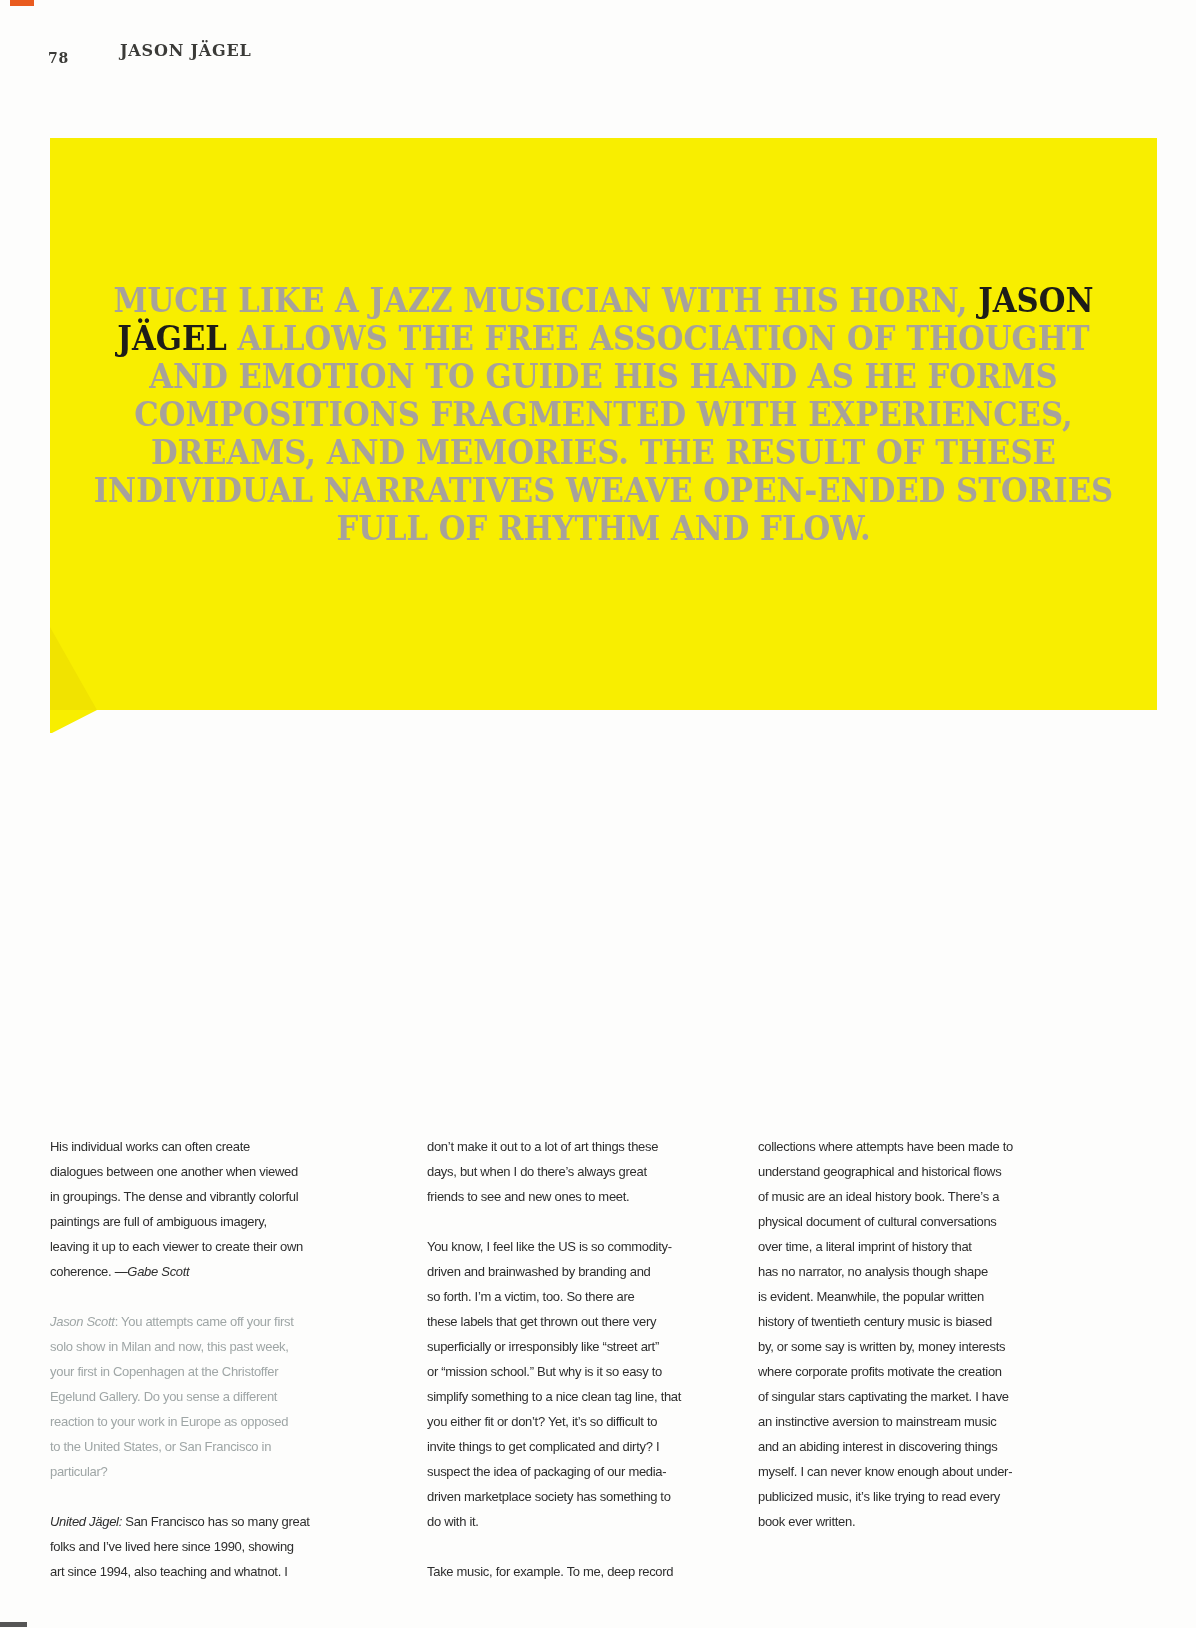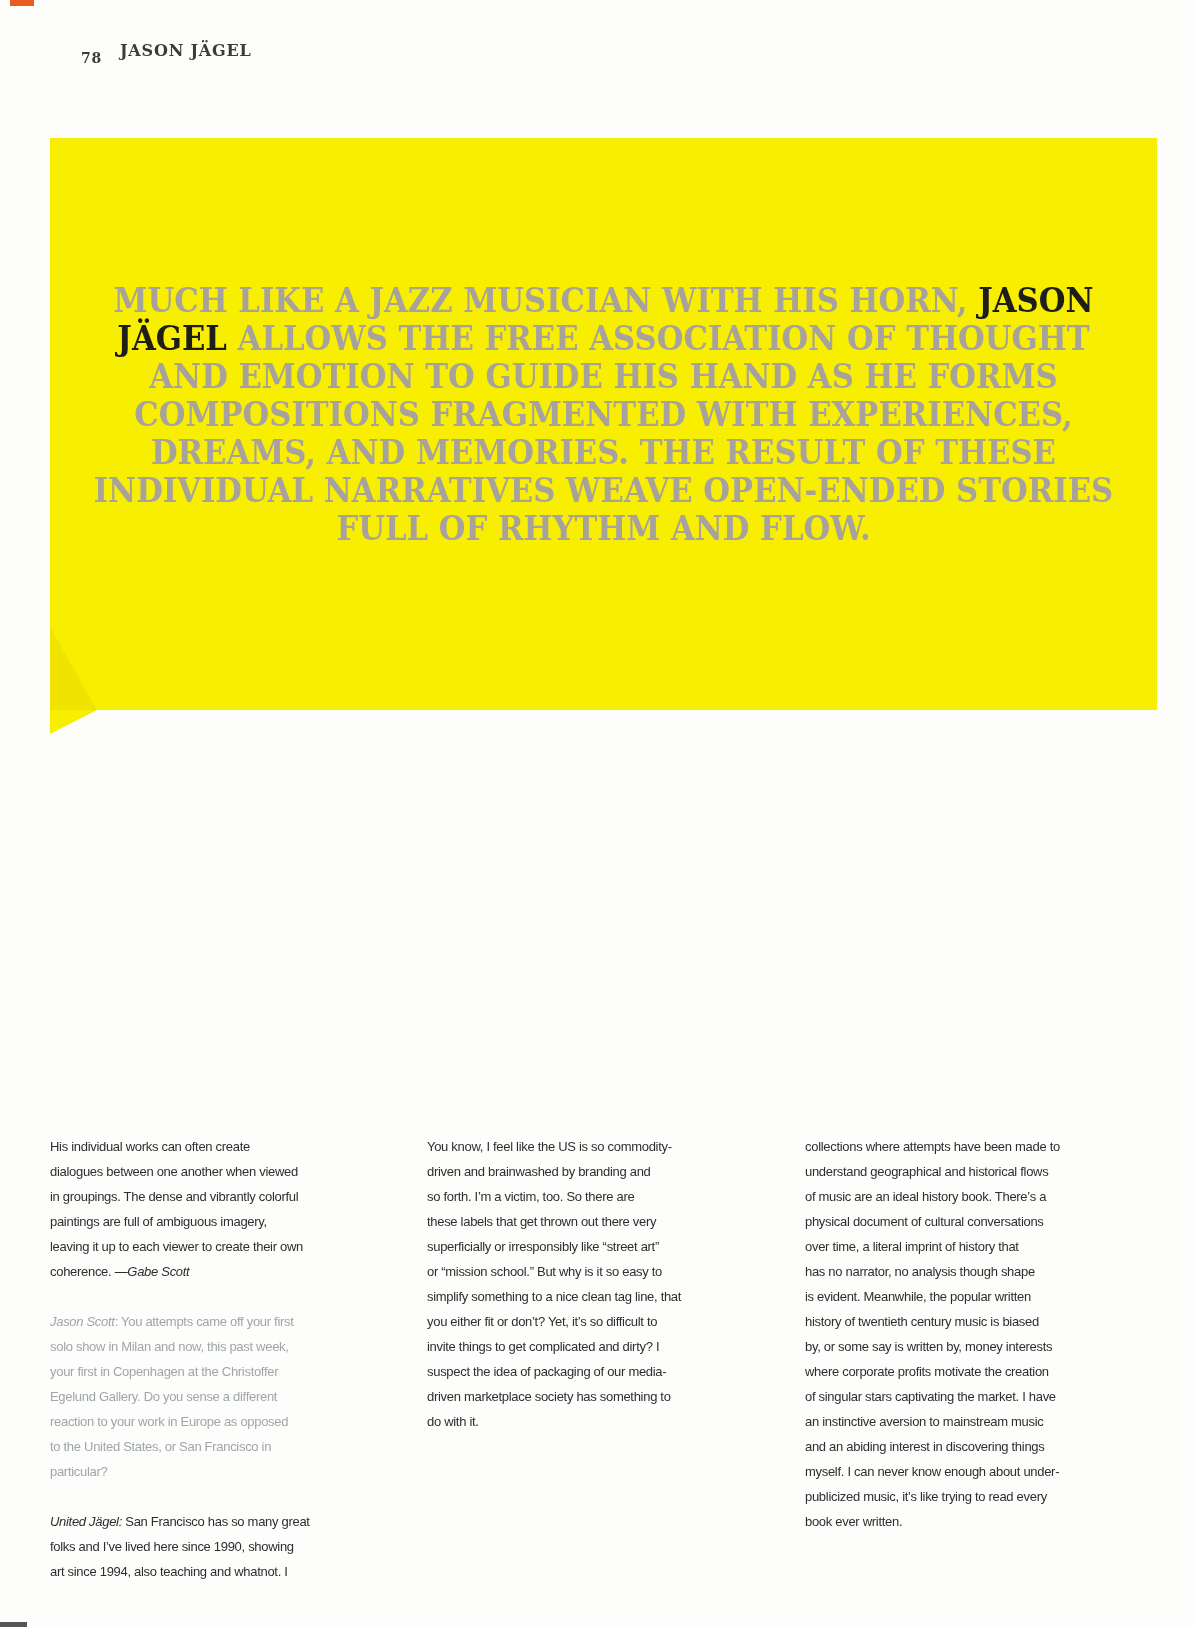--- a/index.html
+++ b/index.html
@@ -22,21 +22,20 @@
     background:var(--page_bg);
     overflow:hidden;
     font-family:"Liberation Sans", sans-serif;
   }
   
   .hdr-num{
     position:absolute; left:48px; top:50px;
     font-family:"DejaVu Serif", serif;
     font-weight:700; font-size:14px; letter-spacing:.8px;
     color:var(--header_text);
-    margin-left:33px;
   }
   .hdr-title{
     position:absolute; left:120px; top:41px;
     font-family:"DejaVu Serif", serif;
     font-weight:700; font-size:16px; letter-spacing:.8px;
     color:var(--header_text);
   }
   
   .bubble{
     position:absolute; left:50px; top:138px;
@@ -122,34 +121,38 @@
 your first in Copenhagen at the Christoffer
 Egelund Gallery. Do you sense a different
 reaction to your work in Europe as opposed
 to the United States, or San Francisco in
 particular?</span></p>
         <p class="tone-dark"><span class="it">United Jägel:</span><span> San Francisco has so many great
 folks and I’ve lived here since 1990, showing
 art since 1994, also teaching and whatnot. I</span></p>
       </div>
       <div class="col" style="left: 427px;">
+        <p class="tone-dark"><span>don’t make it out to a lot of art things these
+days, but when I do there’s always great
+friends to see and new ones to meet.</span></p>
         <p class="tone-dark"><span>You know, I feel like the US is so commodity-
 driven and brainwashed by branding and
 so forth. I’m a victim, too. So there are
 these labels that get thrown out there very
 superficially or irresponsibly like “street art”
 or “mission school.” But why is it so easy to
 simplify something to a nice clean tag line, that
 you either fit or don’t? Yet, it’s so difficult to
 invite things to get complicated and dirty? I
 suspect the idea of packaging of our media-
 driven marketplace society has something to
 do with it.</span></p>
+        <p class="tone-dark"><span>Take music, for example. To me, deep record</span></p>
       </div>
-      <div class="col" style="left: 805px;">
+      <div class="col" style="left: 758px;">
         <p class="tone-dark"><span>collections where attempts have been made to
 understand geographical and historical flows
 of music are an ideal history book. There’s a
 physical document of cultural conversations
 over time, a literal imprint of history that
 has no narrator, no analysis though shape
 is evident. Meanwhile, the popular written
 history of twentieth century music is biased
 by, or some say is written by, money interests
 where corporate profits motivate the creation

